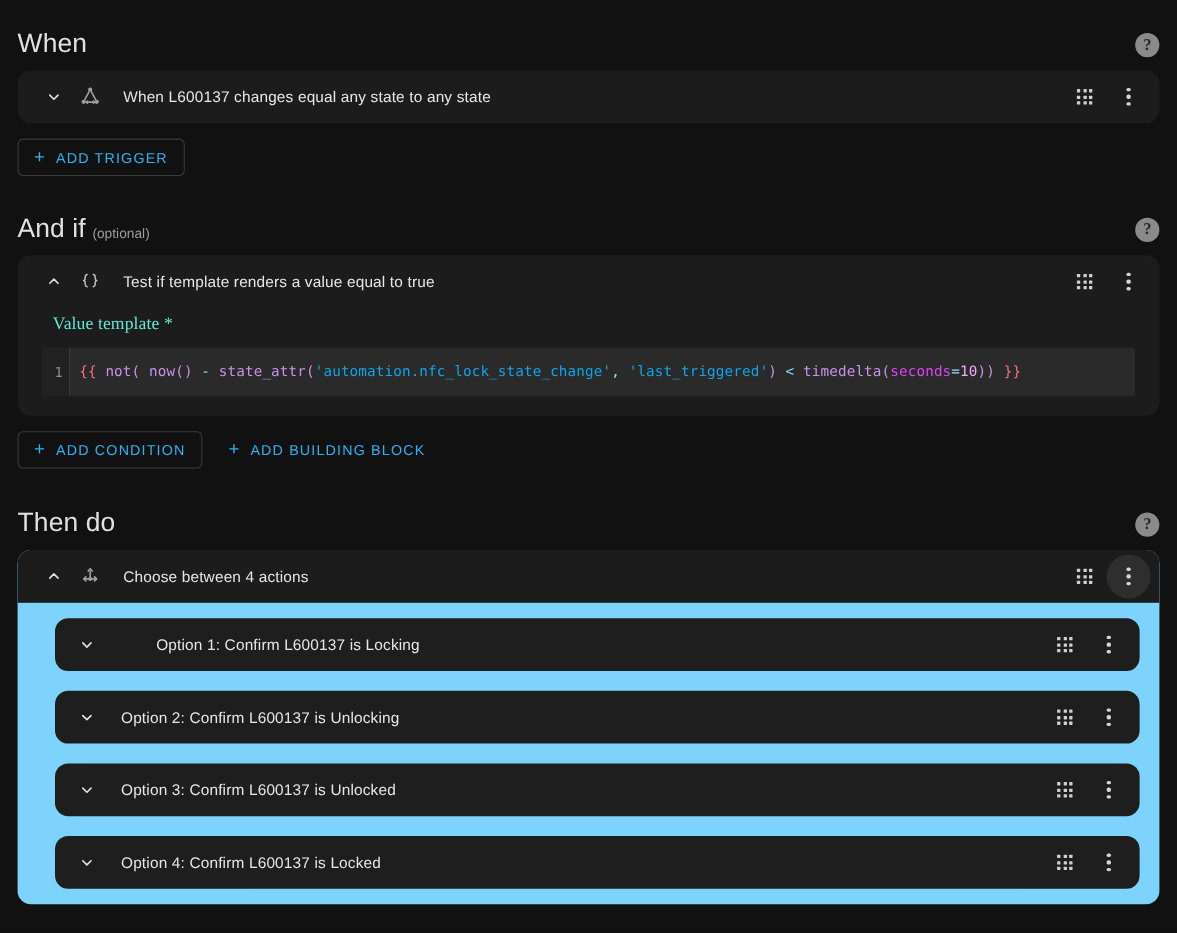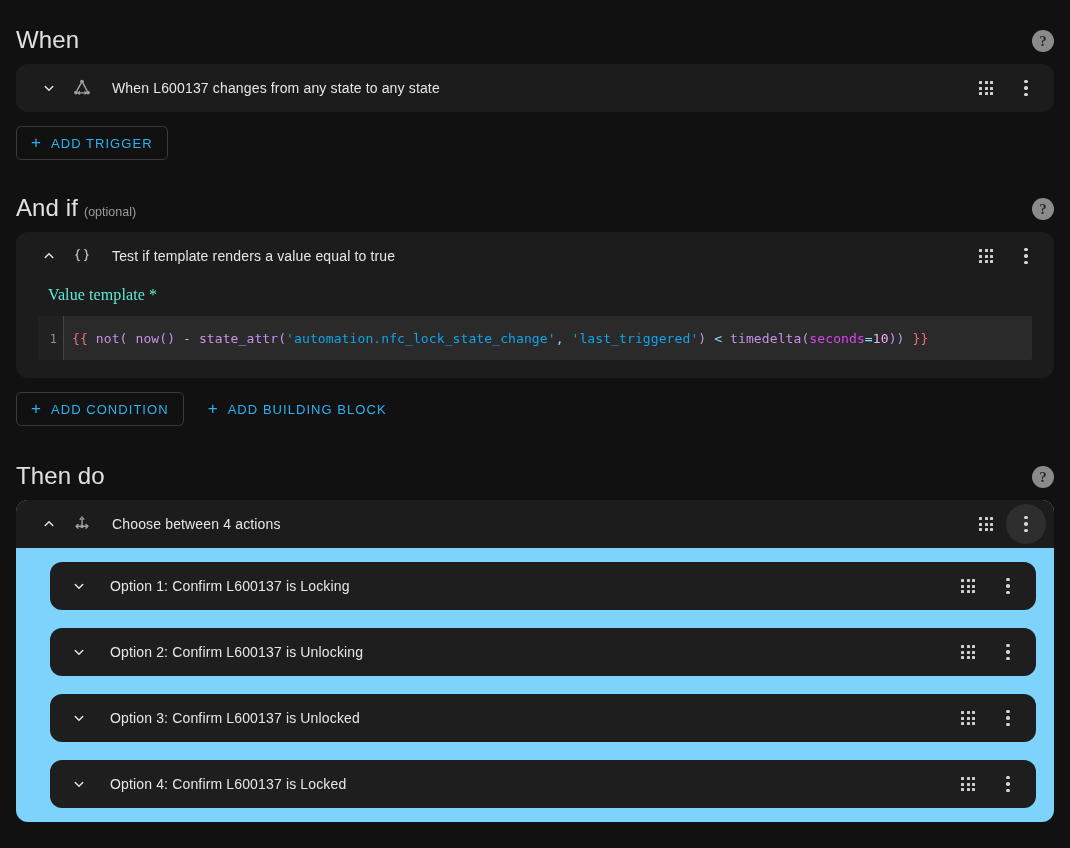--- a/index.html
+++ b/index.html
@@ -191,21 +191,21 @@
   .opt-wrap { padding: 0 18px 14px 34px; }
   .opt-card {
     background: #1e1e1e;
     border-radius: 12px;
     height: 48px;
     display: flex;
     align-items: center;
     padding: 0 8px 0 18px;
     margin-top: 18px;
   }
-  .opt-card:first-child { margin-top: 14px; }
+  .opt-card:first-child { margin-top: 14px; gap: 32px; }
   .choose-head { padding-left: 22px; }
 </style>
 </head>
 <body>
 
 <div class="page">
 
   <div class="section-head">
     <div class="section-title">When</div>
     <div class="help-btn">
@@ -223,21 +223,21 @@
       <div class="row-icon">
         <svg width="22" height="22" viewBox="0 0 24 24" fill="none" stroke="#9e9e9e" stroke-width="1.6" stroke-linecap="round" stroke-linejoin="round">
           <circle cx="12" cy="5" r="2.1" fill="#9e9e9e" stroke="none"></circle>
           <circle cx="5.5" cy="17" r="2.1" fill="#9e9e9e" stroke="none"></circle>
           <circle cx="18.5" cy="17" r="2.1" fill="#9e9e9e" stroke="none"></circle>
           <path d="M10.8 7L6.6 14.8M13.2 7l4.2 7.8"></path>
           <path d="M8.2 17.3h8"></path>
           <path d="M9.2 16.2l-1.1 1.1 1.1 1.1M15.2 16.2l1.1 1.1-1.1 1.1"></path>
         </svg>
       </div>
-      <div class="row-title">When L600137 changes from any state to any state</div>
+      <div class="row-title">When L600137 changes equal any state to any state</div>
       <div class="row-actions">
         <div class="icon-btn">
           <div class="grid-dots">
               <i></i>
               <i></i>
               <i></i>
               <i></i>
               <i></i>
               <i></i>
               <i></i>

